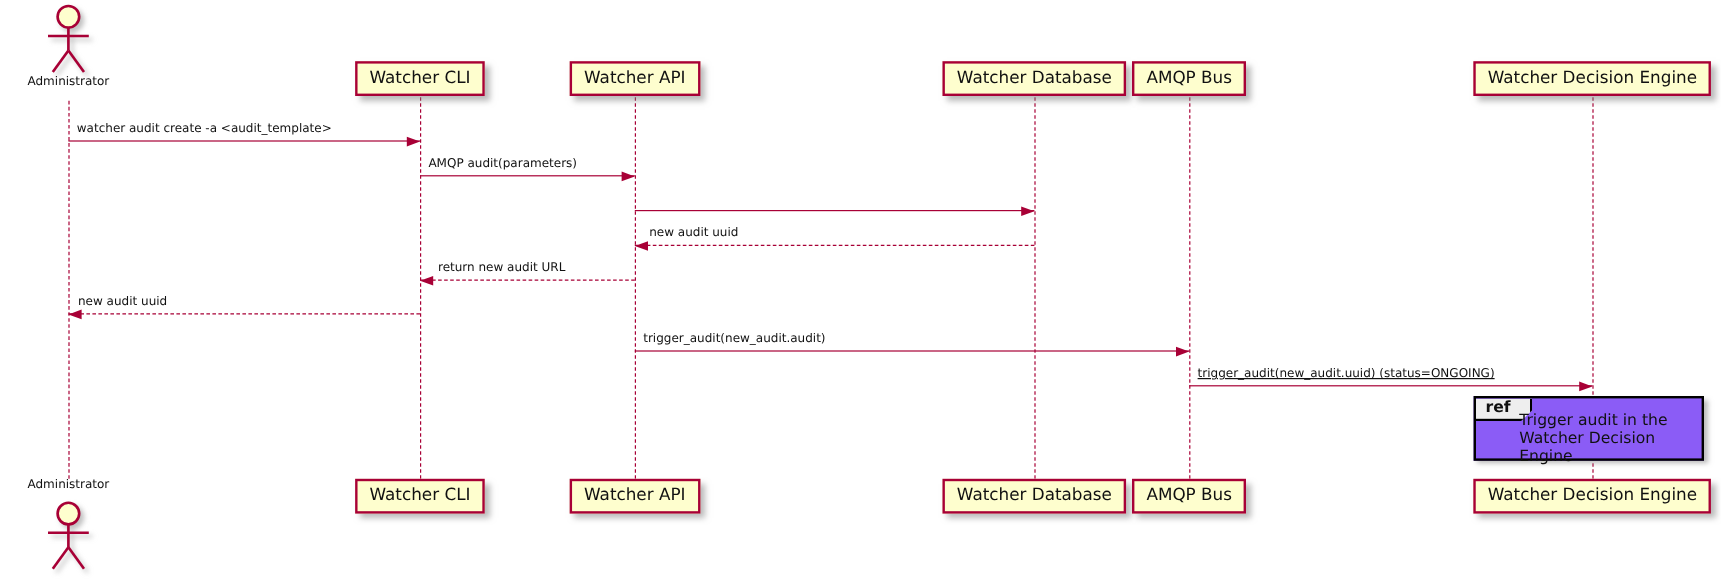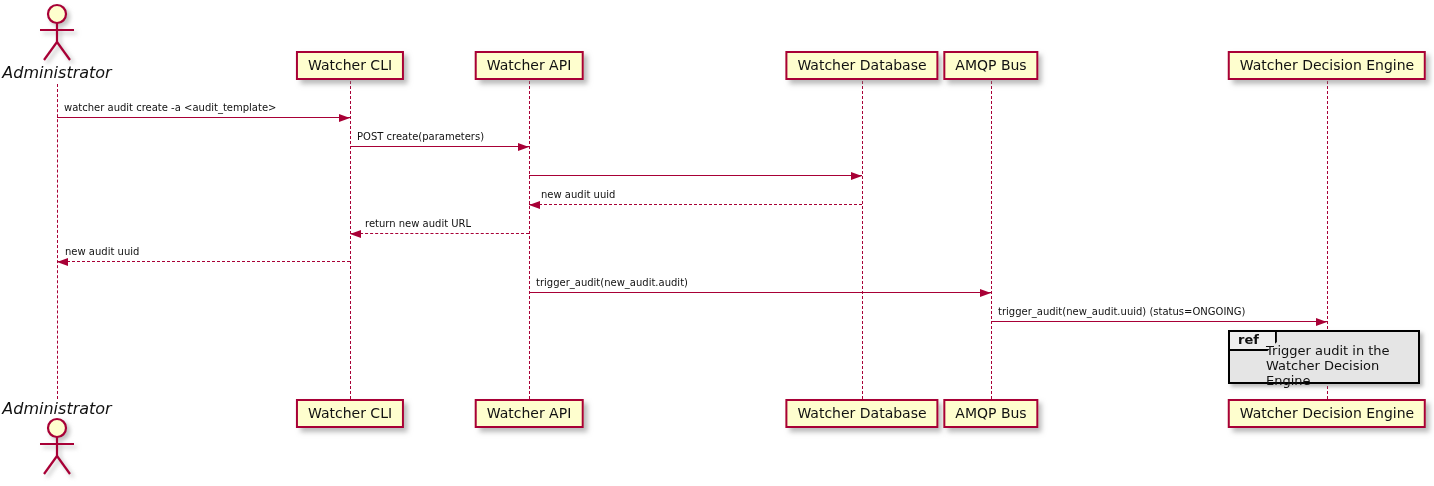--- a/index.html
+++ b/index.html
@@ -32,24 +32,23 @@
     padding:4px 10px;
     font-size:14px;
     line-height:17px;
     white-space:nowrap;
     box-shadow:4px 4px 5px rgba(130,130,130,0.55);
     z-index:3;
   }
   .actor-label{
     position:absolute;
     transform:translateX(-50%);
-    font-size:16px;
+    font-size:10px;
     white-space:nowrap;
     z-index:3;
-    font-style:italic;
   }
   .actor-figure{
     position:absolute;
     z-index:3;
     filter:drop-shadow(3px 3px 2px rgba(130,130,130,0.5));
   }
   .msg-label{
     position:absolute;
     font-size:10px;
     line-height:15px;
@@ -71,21 +70,21 @@
   }
   .arrow-left{
     position:absolute;width:0;height:0;
     border-top:4px solid transparent;
     border-bottom:4px solid transparent;
     border-right:11px solid var(--arrow);
     z-index:4;
   }
   .ref-frame{
     position:absolute;
-    background:#e5e5e5;
+    background:#8b5cf6;
     border:2px solid var(--ref-border);
     box-shadow:3px 3px 4px rgba(130,130,130,0.55);
     z-index:5;
   }
   .ref-tab{
     position:absolute;left:0;top:0;
     background:var(--ref-tab-fill);
     font-size:13px;font-weight:bold;
     padding:0 16px 2px 8px;
     border-right:2px solid var(--ref-border);
@@ -122,21 +121,21 @@
   <div class="pbox" style="left:350px;top:51px;">Watcher CLI</div>
   <div class="pbox" style="left:529px;top:51px;">Watcher API</div>
   <div class="pbox" style="left:862px;top:51px;">Watcher Database</div>
   <div class="pbox" style="left:991px;top:51px;">AMQP Bus</div>
   <div class="pbox" style="left:1327px;top:51px;">Watcher Decision Engine</div>
 
   <div class="msg-label" style="left:64px;top:100px;">watcher audit create -a &lt;audit_template&gt;</div>
   <div class="msg-line" style="left:57px;top:117px;width:293px;"></div>
   <div class="arrow-right" style="left:339px;top:114px;"></div>
 
-  <div class="msg-label" style="left:357px;top:129px;">POST create(parameters)</div>
+  <div class="msg-label" style="left:357px;top:129px;">AMQP audit(parameters)</div>
   <div class="msg-line" style="left:350px;top:146px;width:179px;"></div>
   <div class="arrow-right" style="left:518px;top:143px;"></div>
 
   <div class="msg-line" style="left:529px;top:175px;width:333px;"></div>
   <div class="arrow-right" style="left:851px;top:172px;"></div>
 
   <div class="msg-label" style="left:541px;top:187px;">new audit uuid</div>
   <div class="msg-line dashed" style="left:529px;top:204px;width:333px;"></div>
   <div class="arrow-left" style="left:529px;top:201px;"></div>
 
@@ -145,21 +144,21 @@
   <div class="arrow-left" style="left:350px;top:230px;"></div>
 
   <div class="msg-label" style="left:65px;top:244px;">new audit uuid</div>
   <div class="msg-line dashed" style="left:57px;top:261px;width:293px;"></div>
   <div class="arrow-left" style="left:57px;top:258px;"></div>
 
   <div class="msg-label" style="left:536px;top:275px;">trigger_audit(new_audit.audit)</div>
   <div class="msg-line" style="left:529px;top:292px;width:462px;"></div>
   <div class="arrow-right" style="left:980px;top:289px;"></div>
 
-  <div class="msg-label" style="left:998px;top:304px;">trigger_audit(new_audit.uuid) (status=ONGOING)</div>
+  <div class="msg-label" style="left:998px;top:304px;text-decoration:underline;">trigger_audit(new_audit.uuid) (status=ONGOING)</div>
   <div class="msg-line" style="left:991px;top:321px;width:336px;"></div>
   <div class="arrow-right" style="left:1316px;top:318px;"></div>
 
   <div class="ref-frame" style="left:1228px;top:330px;width:188px;height:50px;">
     <div class="ref-tab">ref</div>
     <div class="ref-body">
       <div class="ref-text">
         <div>Trigger audit in the</div>
         <div>Watcher Decision Engine</div>
       </div>

